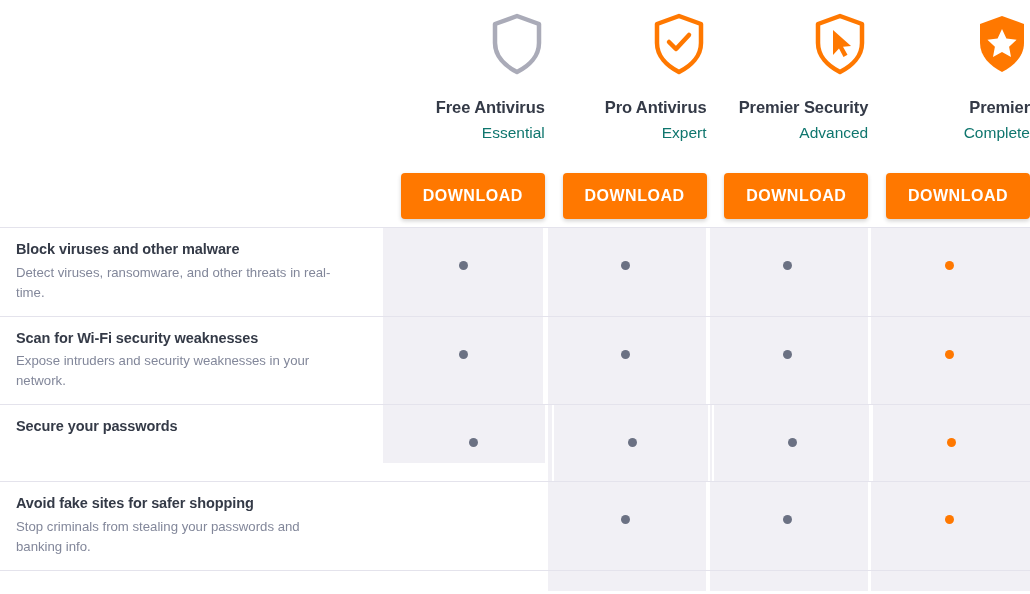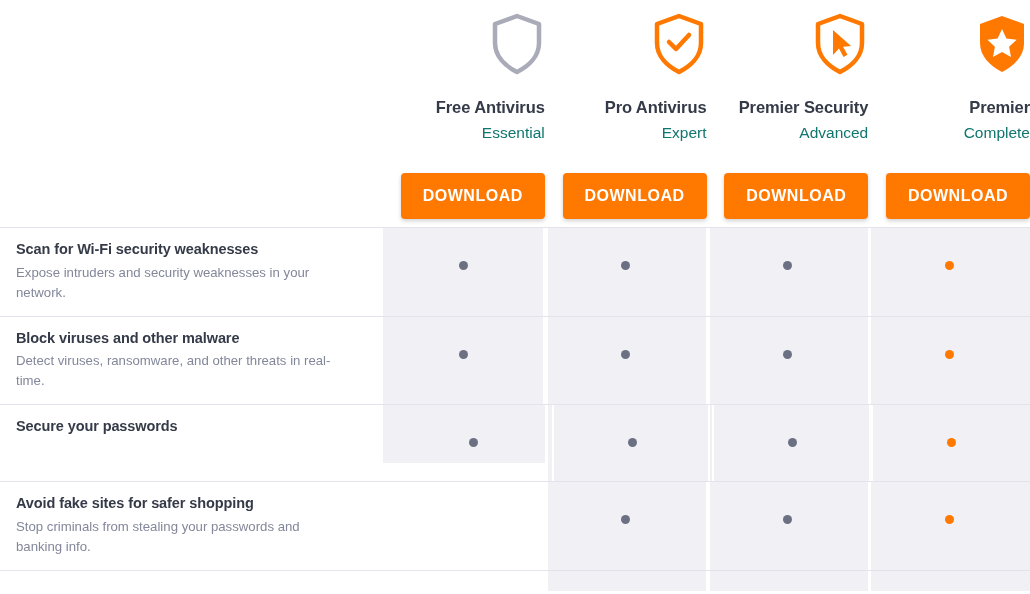--- a/index.html
+++ b/index.html
@@ -213,60 +213,60 @@
             </svg>
           </div>
           <div class="product-name">Premier</div>
           <div class="product-tier">Complete</div>
           <button class="download-btn">DOWNLOAD</button>
         </div>
       </div>
   </div>
 
   <div class="rows" id="rows">
+      <div class="row r0">
+        <div class="feature-cell">
+          <div class="feature-title">Block viruses and other malware</div>
+          <div class="feature-desc">Detect viruses, ransomware, and other threats in real-time.</div>
+        </div>
+        <div class="marks">
+          <div class="mark-cell">
+            <span class="dot grey"></span>
+          </div>
+          <div class="mark-cell">
+            <span class="dot grey"></span>
+          </div>
+          <div class="mark-cell">
+            <span class="dot grey"></span>
+          </div>
+          <div class="mark-cell">
+            <span class="dot orange"></span>
+          </div>
+        </div>
+      </div>
       <div class="row r1">
         <div class="feature-cell">
           <div class="feature-title">Scan for Wi-Fi security weaknesses</div>
           <div class="feature-desc">Expose intruders and security weaknesses in your network.</div>
         </div>
         <div class="marks">
           <div class="mark-cell">
             <span class="dot grey"></span>
           </div>
           <div class="mark-cell">
             <span class="dot grey"></span>
           </div>
           <div class="mark-cell">
             <span class="dot grey"></span>
           </div>
           <div class="mark-cell">
             <span class="dot orange"></span>
           </div>
         </div>
       </div>
-      <div class="row r0">
-        <div class="feature-cell">
-          <div class="feature-title">Block viruses and other malware</div>
-          <div class="feature-desc">Detect viruses, ransomware, and other threats in real-time.</div>
-        </div>
-        <div class="marks">
-          <div class="mark-cell">
-            <span class="dot grey"></span>
-          </div>
-          <div class="mark-cell">
-            <span class="dot grey"></span>
-          </div>
-          <div class="mark-cell">
-            <span class="dot grey"></span>
-          </div>
-          <div class="mark-cell">
-            <span class="dot orange"></span>
-          </div>
-        </div>
-      </div>
       <div class="row r2">
         <div class="feature-cell">
           <div class="feature-title">Secure your passwords</div>
         </div>
         <div class="marks">
           <div class="mark-cell">
             <span class="dot grey"></span>
           </div>
           <div class="mark-cell">
             <span class="dot grey"></span>

